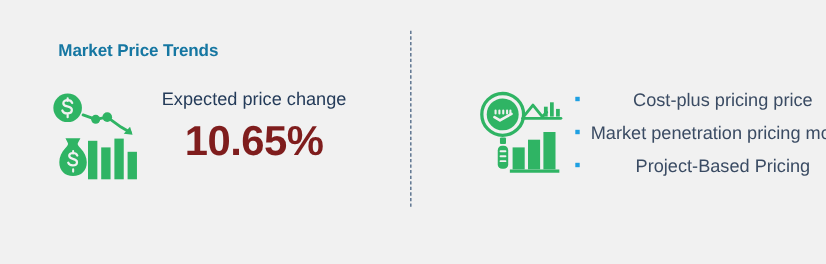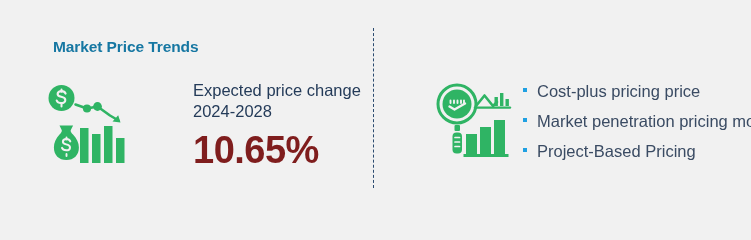--- a/index.html
+++ b/index.html
@@ -12,20 +12,21 @@
     background: #f1f1f1;
     font-family: "Liberation Sans", sans-serif;
     overflow: hidden;
     position: relative;
   }
   .infographic {
     position: relative;
     width: 751px;
     height: 211px;
     background: #f1f1f1;
+    text-align: center;
   }
 
   
   .divider {
     position: absolute;
     left: 373px;
     top: 28px;
     width: 0;
     height: 160px;
     border-left: 1.6px dashed #2b4a6f;
@@ -51,21 +52,20 @@
   .panel-left .panel-title  { left: 53px; top: 38px; }
   .panel-right .panel-title { left: 68px; top: 38px; }
 
   
   .left-body {
     position: absolute;
     left: 47px;
     top: 78px;
     display: flex;
     align-items: flex-start;
-    gap: 46px;
   }
   .left-icon {
     width: 92px;
     height: 92px;
     flex: none;
     margin-top: 4px;
   }
   .left-text {
     margin-left: 8px;
     padding-top: 2px;
@@ -158,21 +158,20 @@
             <rect x="33" y="46" width="8.5" height="35"></rect>
             <rect x="45" y="52" width="8.5" height="29"></rect>
             <rect x="57" y="44" width="8.5" height="37"></rect>
             <rect x="69" y="56" width="8.5" height="25"></rect>
           </g>
         </svg>
       </span>
 
       <div class="left-text">
         <div class="expected-line">Expected price change</div>
-        <div class="expected-line">2024-2028</div>
         <div class="percent-value">10.65%</div>
       </div>
     </div>
   </section>
 
   <div class="divider"></div>
 
   <section class="panel panel-right">
 
 

